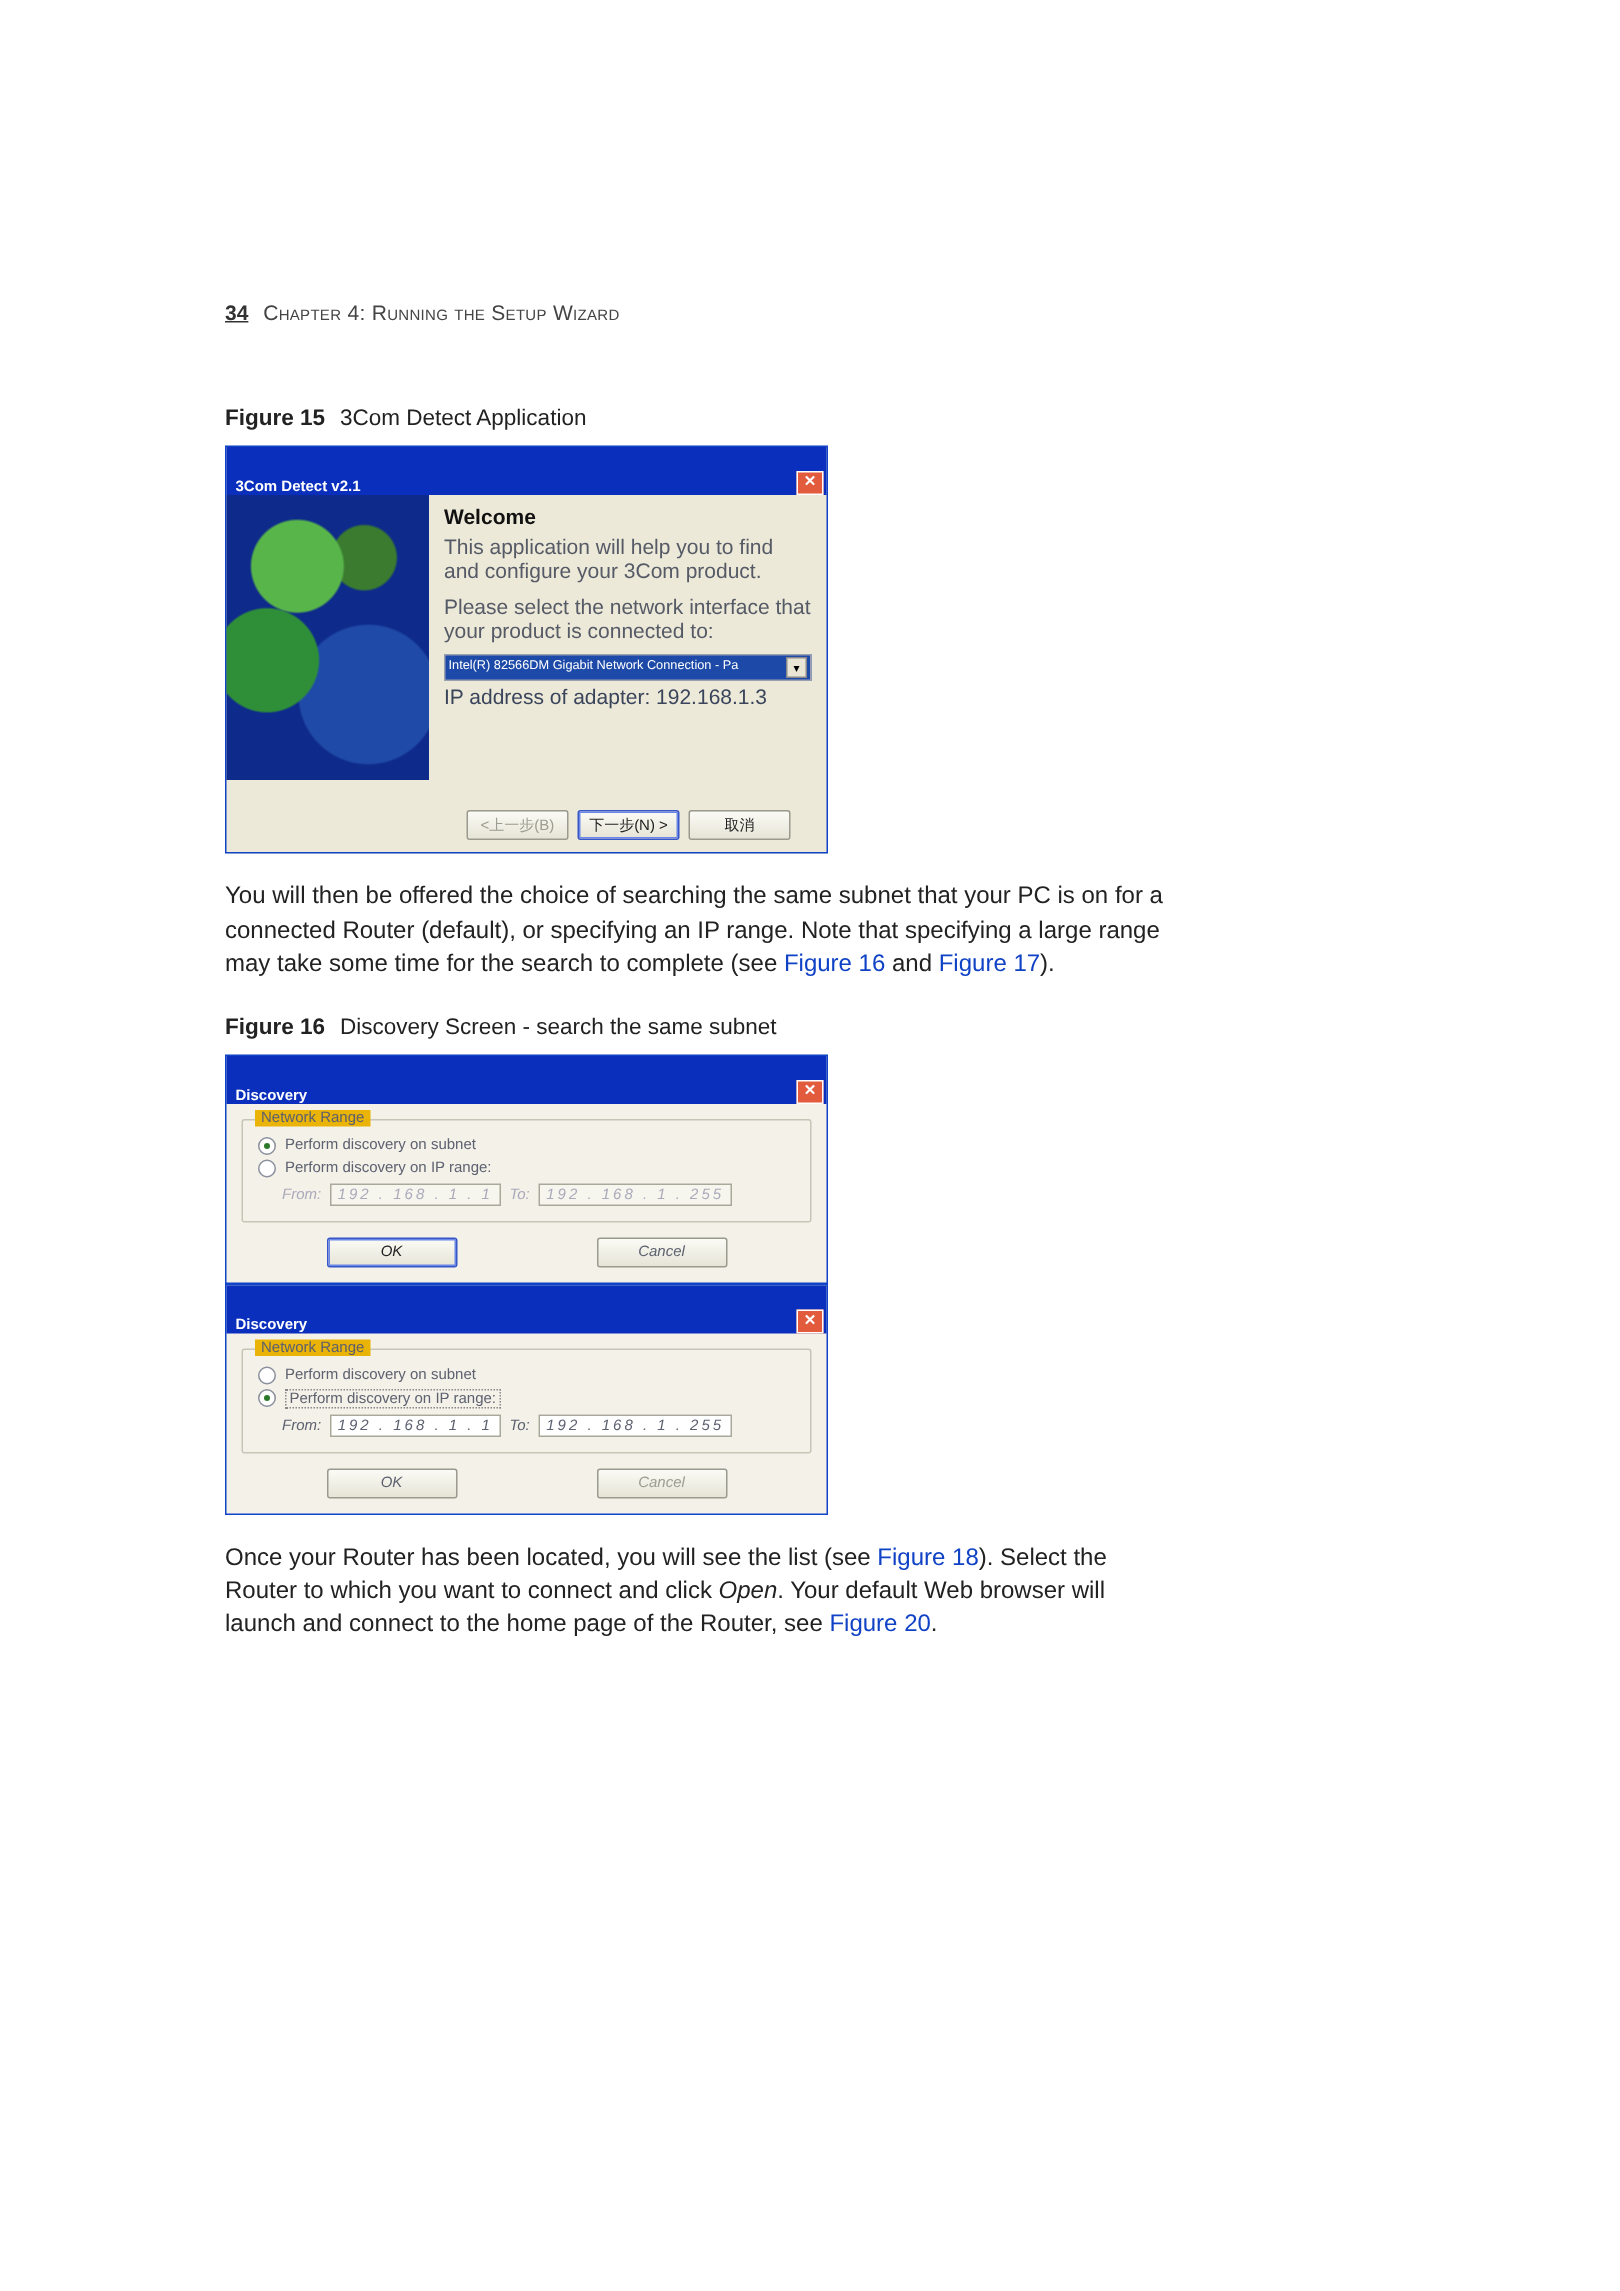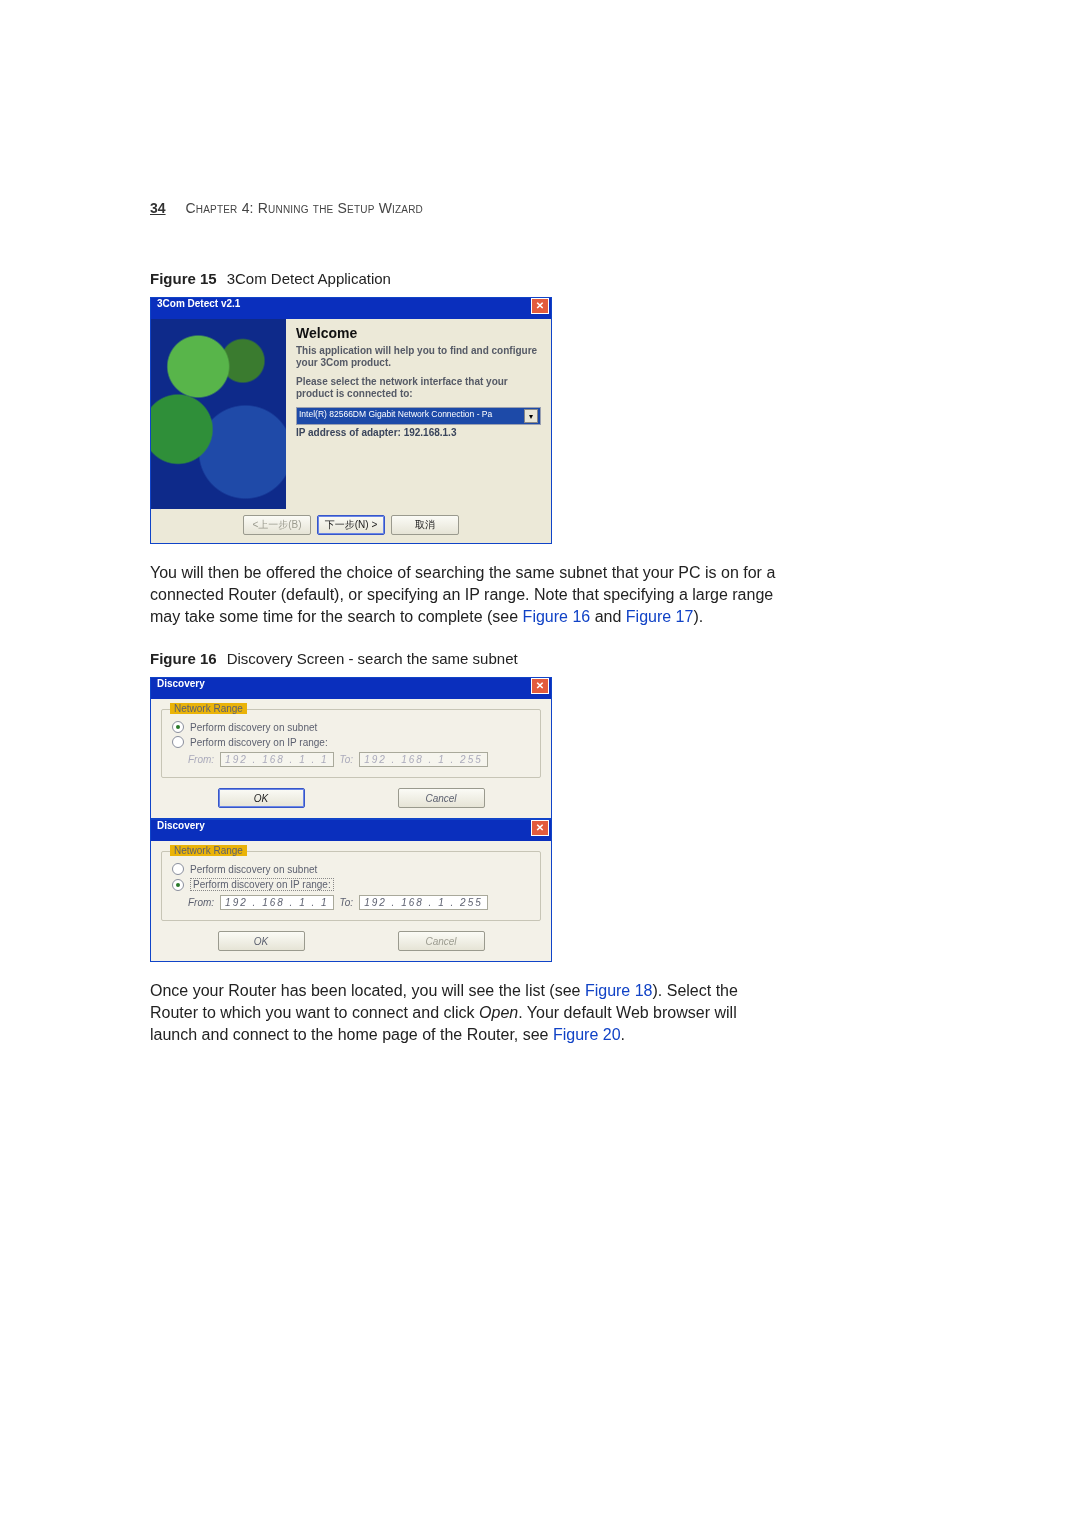--- a/index.html
+++ b/index.html
@@ -16,21 +16,21 @@
   .header-row {
     position: absolute;
     top: 200px;
     left: 150px;
     font-size: 14px;
     color: #333;
   }
   .page-num {
     font-weight: 700;
     display: inline-block;
-    margin-right: 16px;
+    margin-right: 6px;
     text-decoration: underline;
   }
   .chapter-line {
     display: inline-block;
     font-variant: small-caps;
     letter-spacing: .2px;
     color: #444;
   }
   .chapter-line .big { font-size: 14px; }
   .body {
@@ -54,23 +54,23 @@
   .fig15 {
     width: 400px;
     border: 1px solid #1044c8;
     background: #ece9d8;
     font-size: 10px;
   }
   .titlebar {
     background: #0a2fbd;
     color: #fff;
     display: flex;
-    align-items: flex-start;
+    align-items: flex-end;
     justify-content: space-between;
-    height: 21px;
+    height: 32px;
     padding: 0 2px 0 6px;
     font-weight: 700;
   }
   .close-x {
     width: 16px; height: 14px;
     background: #e35b3d;
     color: #fff;
     font-size: 10px;
     line-height: 14px;
     text-align: center;
@@ -93,39 +93,39 @@
     flex: 1;
     padding: 6px 10px 4px 10px;
     color: #334;
   }
   .fig15-right h4 {
     margin: 0 0 4px 0;
     font-size: 14px;
     font-weight: 700;
     color: #111;
   }
-  .fig15-right .txt { font-size: 10px; color: #555a66; line-height: 1.15; margin-bottom: 8px; font-weight: bold; }
+  .fig15-right .txt { font-size: 14px; color: #555a66; line-height: 1.15; margin-bottom: 8px; }
   .sel-box {
     background: #1d4aa8; color:#fff;
     font-size: 8.5px;
     padding: 1px 2px;
     display:flex; justify-content:space-between; align-items:flex-start;
     border:1px solid #9aa0b0;
     margin-bottom:2px;
   }
   .sel-box .arrow {
     width:12px;height:12px;
     background:#e9e6d6;
     color:#000;
     display:flex;align-items:center;justify-content:center;
     font-size:8px;
     border:1px solid #888;
   }
   .fig15-btns {
-    display:flex; justify-content:center; gap:6px;
+    display:flex; justify-content:flex-end; gap:6px;
     padding: 6px 24px 8px;
   }
   .winbtn {
     min-width: 66px;
     height: 18px;
     border: 1px solid #9a9a8e;
     background: linear-gradient(#fbfbf6,#e6e4d6);
     font-size: 10px;
     display:flex;align-items:center;justify-content:center;
     border-radius:2px;

